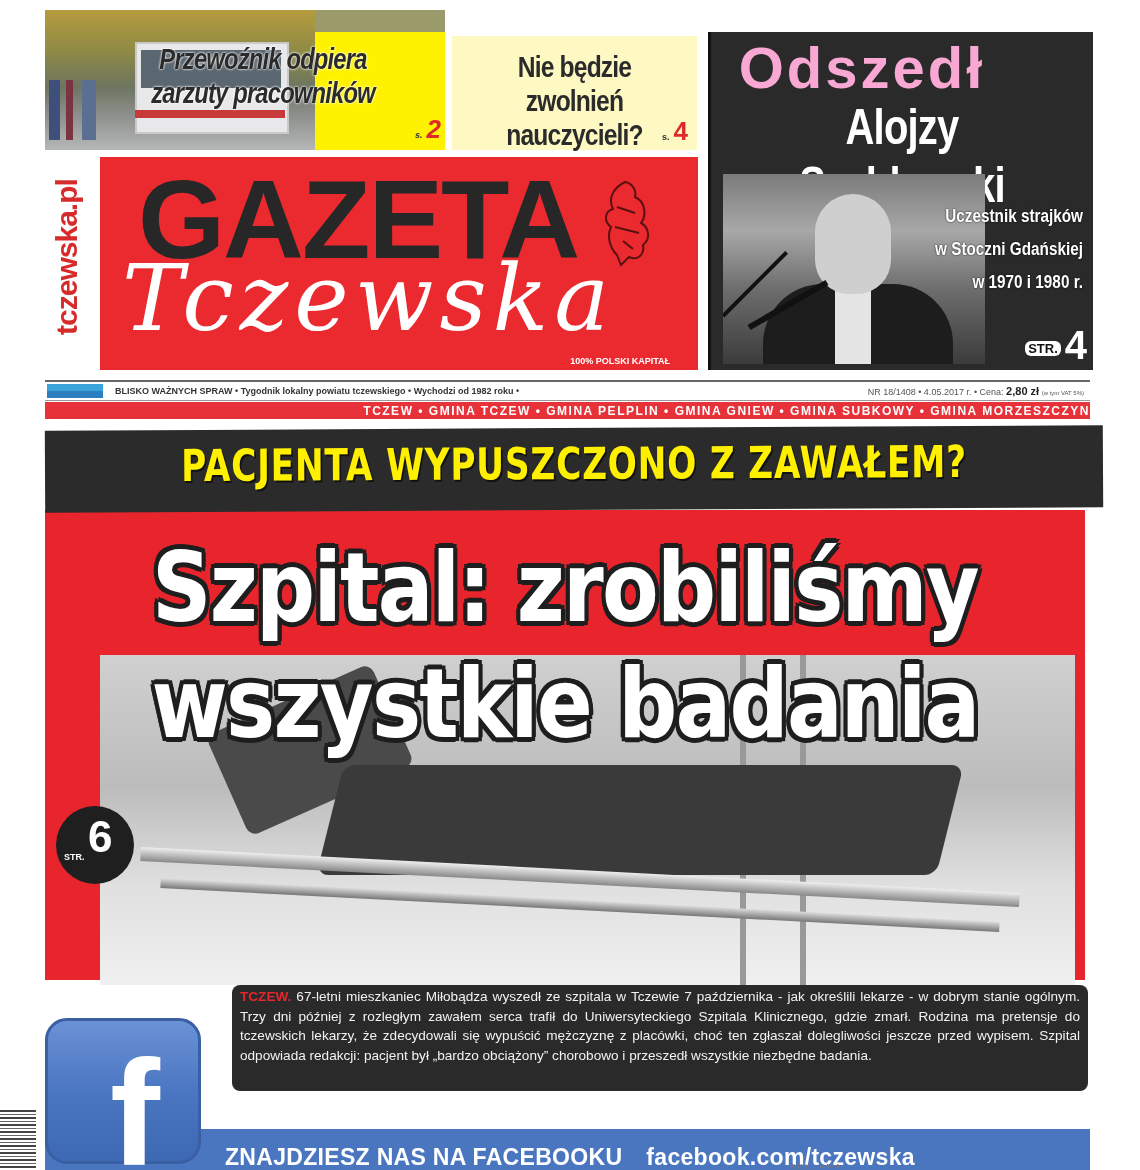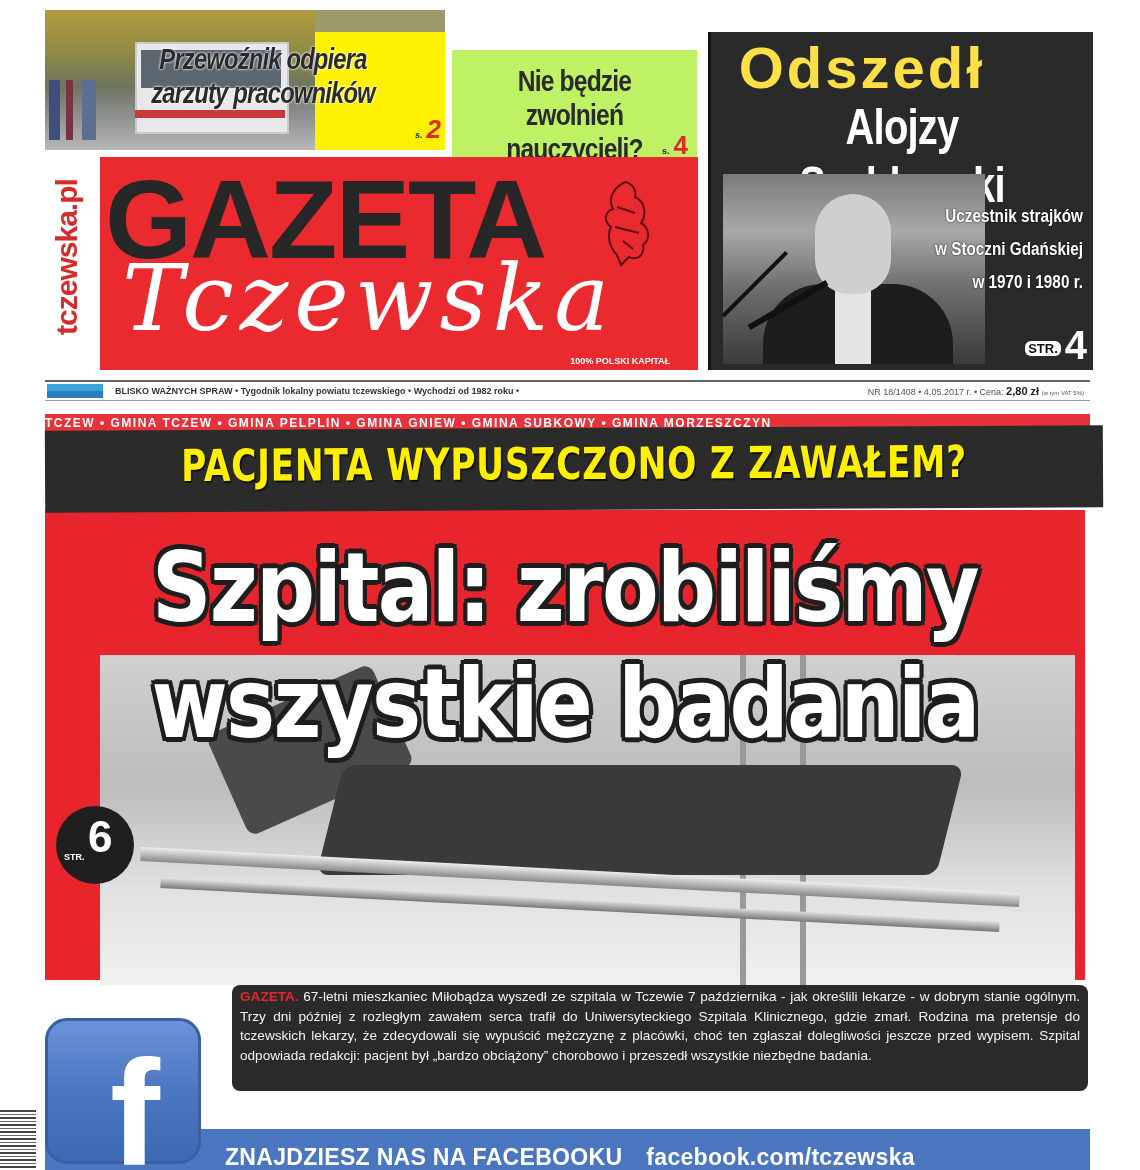--- a/index.html
+++ b/index.html
@@ -13,53 +13,53 @@
   .bus-body { position:absolute; left:90px; top:32px; width:150px; height:88px; background:#e8e8ea; border:2px solid #c9c9cc; }
   .bus-window { position:absolute; left:96px; top:40px; width:140px; height:38px; background:#5a6670; }
   .bus-stripe { position:absolute; left:90px; top:100px; width:150px; height:8px; background:#c83a3a; }
   .bus-people { position:absolute; left:4px; top:70px; width:60px; height:60px; background:linear-gradient(90deg,#3d4f7a 0 18%,transparent 18% 28%,#7a3340 28% 40%,transparent 40% 55%,#5b6f93 55% 78%,transparent 78%); }
   .bus-yellow { position:absolute; left:270px; top:22px; width:135px; height:118px; background:#fff200; }
   .teaser-title { position:absolute; font-family:"Liberation Sans", sans-serif; font-weight:bold; color:#2b2b2b; letter-spacing:-1px; font-size:29px; line-height:34px; text-align:center; }
   .teaser-bus .teaser-title { left:95px; top:32px; width:300px; text-shadow: 0 0 2px #fff, 0 0 3px #fff; transform:scaleX(0.82); transform-origin:left; white-space:nowrap; }
   .page-ref { position:absolute; font-weight:bold; color:#e02a2a; font-size:26px; }
   .page-ref small { font-size:9px; color:#333; margin-right:4px; }
 
-  .teaser-teachers { left:452px; top:36px; width:245px; height:114px; background:#bef264;margin-top:14px; }
+  .teaser-teachers { left:452px; top:36px; width:245px; height:114px; background:#fef9c3; }
   .teaser-teachers .teaser-title { left:0; top:14px; width:245px; transform:scaleX(0.85); }
 
   
   .obit { left:708px; top:32px; width:382px; height:338px; background:#2a2a2a; border-left:3px solid #111; }
-  .obit-title1 { position:absolute; left:0; top:4px; width:302px; text-align:center; color:#fde047; font-weight:bold; font-size:58px; letter-spacing:3px; line-height:64px; }
+  .obit-title1 { position:absolute; left:0; top:4px; width:302px; text-align:center; color:#f9a8d4; font-weight:bold; font-size:58px; letter-spacing:3px; line-height:64px; }
   .obit-title2 { position:absolute; left:0; top:66px; width:382px; text-align:center; color:#fff; font-weight:bold; font-size:50px; line-height:58px; transform:scaleX(0.8); letter-spacing:-1px; }
   .obit-photo { position:absolute; left:12px; top:142px; width:262px; height:190px; background: linear-gradient(180deg,#7b7b7b 0%,#a8a8a8 30%,#6e6e6e 60%,#3b3b3b 100%); overflow:hidden; }
   .obit-head { position:absolute; left:92px; top:20px; width:76px; height:100px; border-radius:40px 40px 36px 36px; background:#cfcfcf; }
   .obit-suit { position:absolute; left:40px; top:110px; width:190px; height:100px; border-radius:60px 60px 0 0; background:#1d1d1d; }
   .obit-shirt { position:absolute; left:112px; top:110px; width:36px; height:80px; background:#e4e4e4; }
   .obit-mic { position:absolute; left:20px; top:128px; width:90px; height:6px; background:#111; transform:rotate(-30deg); }
   .obit-ribbon { position:absolute; left:0; top:140px; width:90px; height:4px; background:#111; transform:rotate(-45deg); transform-origin:left; }
   .obit-caption { position:absolute; right:10px; top:168px; width:180px; text-align:right; color:#fff; font-weight:bold; font-size:18px; line-height:33px; transform:scaleX(0.85); transform-origin:right; text-shadow:0 0 2px #000; }
   .obit-ref { position:absolute; right:6px; bottom:2px; color:#fff; font-weight:bold; font-size:40px; }
   .obit-ref small { font-size:13px; background:#fff; color:#111; border-radius:6px; padding:0 3px; margin-right:4px; vertical-align:middle; }
 
   
   .side-url { left:42px; top:152px; width:48px; height:218px; }
   .side-url span { position:absolute; left:-80px; top:88px; width:210px; transform:rotate(-90deg); font-weight:bold; font-size:30px; color:#d62b2b; white-space:nowrap; text-align:center; letter-spacing:-1px; }
   .masthead { left:100px; top:157px; width:598px; height:213px; background:#ea2a2e; overflow:hidden; }
-  .gazeta { position:absolute; left:5px; top:8px; font-weight:bold; font-size:112px; line-height:110px; color:#272727; letter-spacing:-2px; }
+  .gazeta { position:absolute; left:38px; top:8px; font-weight:bold; font-size:112px; line-height:110px; color:#272727; letter-spacing:-2px; }
   .tczewska { position:absolute; left:22px; top:92px; font-family:"DejaVu Serif", serif; font-weight:normal; font-style:italic; font-size:92px; line-height:100px; color:#ffffff; letter-spacing:6px; }
   .griffin { position:absolute; left:495px; top:20px; width:60px; height:90px; }
   .capital { position:absolute; right:28px; bottom:4px; font-size:9px; font-weight:bold; color:#fff; }
 
   
   .info-bar { left:45px; top:380px; width:1045px; height:18px; border-top:2px solid #666; border-bottom:1px solid #999; background:#fff; font-size:9px; color:#333; display:flex; align-items:center; }
   .info-logo { width:56px; height:14px; margin-left:2px; background:linear-gradient(180deg,#3aa3d9 50%,#2b7fc0 50%); }
   .info-left { margin-left:12px; font-weight:bold; }
   .info-right { margin-left:auto; margin-right:6px; color:#555; }
   .info-right b { color:#222; font-size:11px;margin-top:18px; }
-  .regions { left:45px; top:402px; width:1045px; height:17px; background:#e8323a; color:#fff; font-weight:bold; font-size:12px; letter-spacing:1.5px; display:flex; justify-content:flex-start; align-items:center; white-space:nowrap;margin-top:12px; }
+  .regions { left:45px; top:402px; width:1045px; height:17px; background:#e8323a; color:#fff; font-weight:bold; font-size:12px; letter-spacing:1.5px; display:flex; justify-content:flex-end; align-items:center; white-space:nowrap; }
 
   
   .kicker { left:45px; top:428px; width:1058px; height:82px; background:#2b2b2b; transform:rotate(-0.3deg); }
   .kicker-text { position:absolute; left:0; top:10px; width:1058px; text-align:center; color:#ffef00; font-family:"DejaVu Sans", sans-serif; font-weight:bold; font-size:44px; letter-spacing:1px; transform:scaleX(0.78); text-shadow: 2px 2px 0 #111; }
   .main-red { left:45px; top:510px; width:1040px; height:470px; background:#e8252d; }
   .main-photo { left:100px; top:655px; width:975px; height:330px; background:linear-gradient(180deg,#d0d0d0 0%,#bcbcbc 40%,#e0e0e0 70%,#f0f0f0 100%); overflow:hidden; }
   .wall-line { position:absolute; top:0; width:6px; height:330px; background:#999; }
   .bed-mat { position:absolute; left:230px; top:110px; width:620px; height:110px; background:#3a3a3a; transform:skewX(-14deg); border-radius:12px; }
   .bed-head { position:absolute; left:120px; top:40px; width:180px; height:110px; background:#4a4a4a; transform:rotate(-24deg); border-radius:10px; }
   .bed-rail { position:absolute; left:40px; top:215px; width:880px; height:14px; background:linear-gradient(180deg,#eee,#888); transform:rotate(3deg); }
@@ -167,21 +167,21 @@
 <div class="abs kicker">
   <div class="kicker-text">PACJENTA WYPUSZCZONO Z ZAWAŁEM?</div>
 </div>
 <div class="headline hl1">Szpital: zrobiliśmy</div>
 <div class="headline hl2">wszystkie badania</div>
 <div class="abs page6">
   <span class="str">STR.</span>
   <span class="num">6</span>
 </div>
 <div class="abs lead">
-  <span class="loc">GAZETA.</span>
+  <span class="loc">TCZEW.</span>
   <span>67-letni mieszkaniec Miłobądza wyszedł ze szpitala w Tczewie 7 października - jak określili lekarze - w dobrym stanie ogólnym. Trzy dni później z rozległym zawałem serca trafił do Uniwersyteckiego Szpitala Klinicznego, gdzie zmarł. Rodzina ma pretensje do tczewskich lekarzy, że zdecydowali się wypuścić mężczyznę z placówki, choć ten zgłaszał dolegliwości jeszcze przed wypisem. Szpital odpowiada redakcji: pacjent był „bardzo obciążony” chorobowo i przeszedł wszystkie niezbędne badania.</span>
 </div>
 
 <div class="abs fb-bar">
   <div class="fb-text">
     <span>ZNAJDZIESZ NAS NA FACEBOOKU</span>
     <span class="url">facebook.com/tczewska</span>
   </div>
 </div>
 <div class="abs fb-logo">

